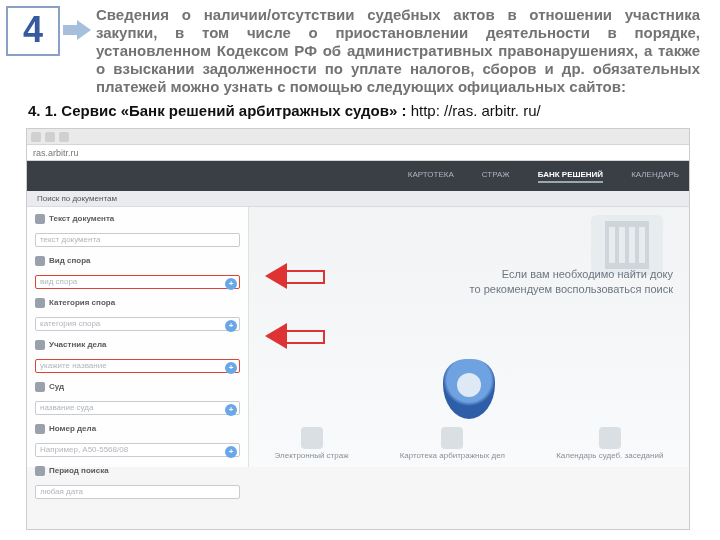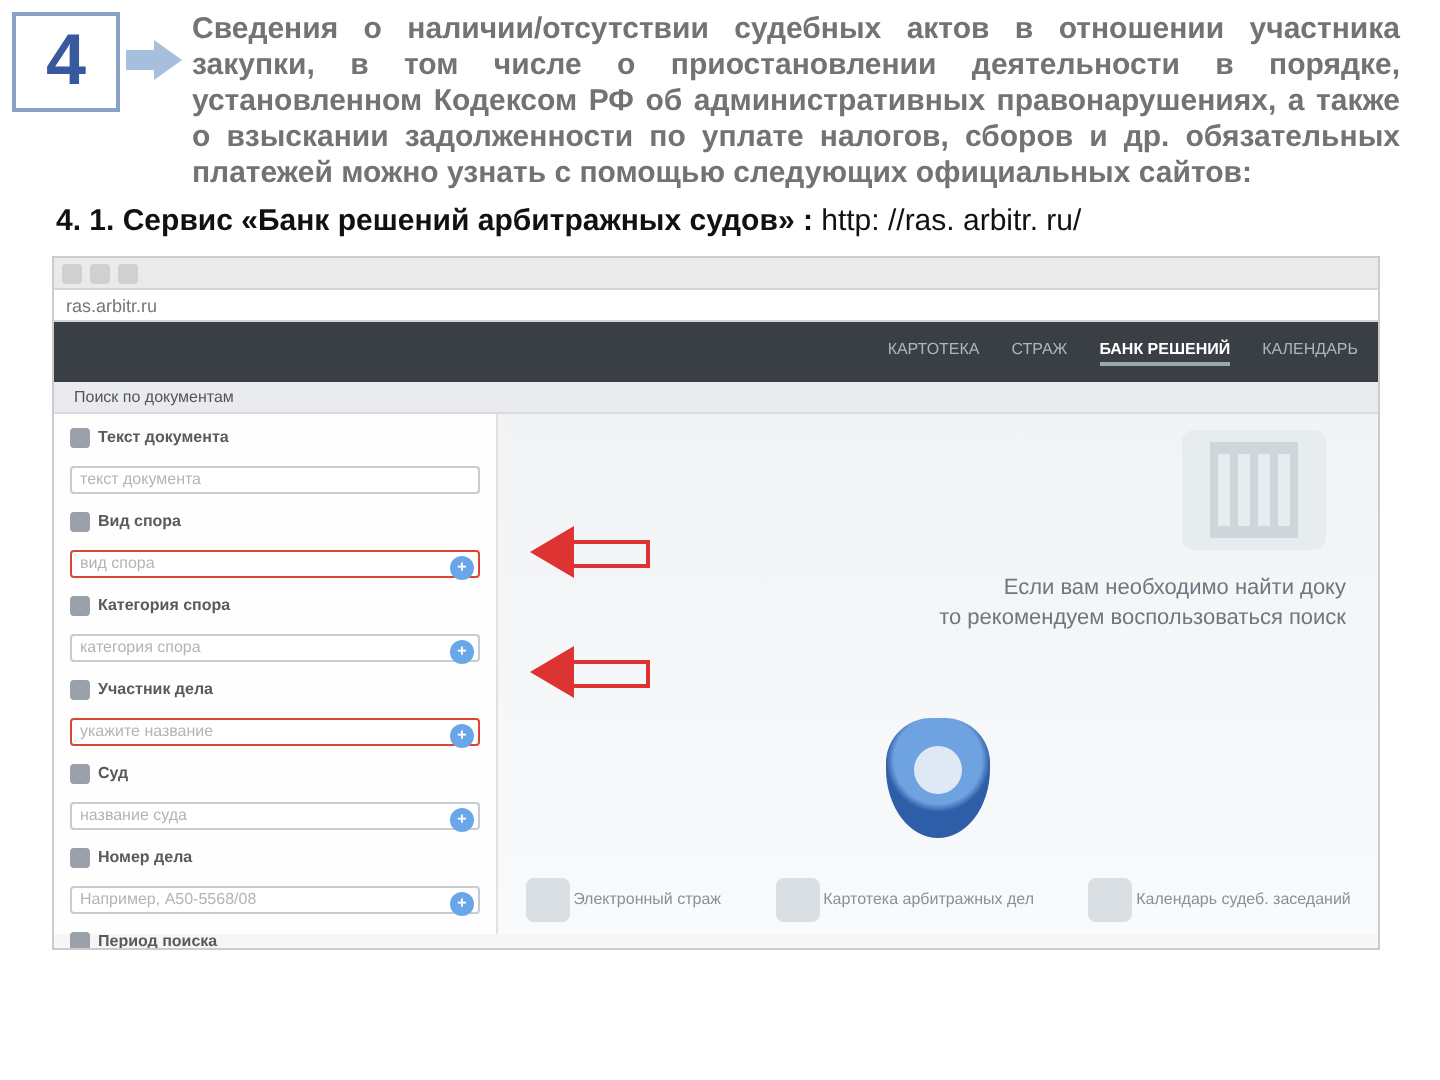--- a/index.html
+++ b/index.html
@@ -6,45 +6,45 @@
   body{width:720px;height:540px;font-family:Arial,Helvetica,sans-serif;background:#fff;position:relative;overflow:hidden}
   .hdr{display:flex;align-items:flex-start;padding:6px 20px 2px 6px}
   .num-box{border:2px solid #8aa1c7;color:#365a9d;font:700 36px/44px Arial;width:54px;height:50px;text-align:center;flex:0 0 54px}
   .arrow-col{flex:0 0 36px;display:flex;align-items:center;justify-content:center;padding-top:14px}
   .arrow-big{width:30px;height:20px;position:relative}
   .arrow-big:before{content:"";position:absolute;left:0;top:5px;width:14px;height:10px;background:#a5bfdc}
   .arrow-big:after{content:"";position:absolute;left:14px;top:0;border-top:10px solid transparent;border-bottom:10px solid transparent;border-left:14px solid #a5bfdc}
   .para{font:700 15px/18px Arial;color:#737373;text-align:justify;flex:1}
   .sub{padding:4px 37px 8px 28px;font:400 15px/18px Arial;color:#111}
   .sub .b{font-weight:700}
-  .shot{margin:0 26px;position:relative;width:664px;height:347px;border:1px solid #ccc;background:#f6f6f6;overflow:hidden}
+  .shot{margin:0 26px;position:relative;width:664px;height:402px;border:1px solid #ccc;background:#f6f6f6;overflow:hidden}
   
   .bc-top{height:16px;background:#eaeaea;border-bottom:1px solid #d5d5d5;display:flex;align-items:center;gap:4px;padding:0 4px}
   .bc-dot{width:10px;height:10px;border-radius:2px;background:#d0d0d0}
   .bc-url{height:16px;background:#fff;border-bottom:1px solid #d5d5d5;font:9px/16px Arial;color:#777;padding:0 6px}
   .site-top{height:30px;background:#3a3f46;color:#cfd4da;display:flex;align-items:center;font:700 9px/12px Arial;padding:0 10px;gap:26px}
   .site-top .brand{color:#fff;letter-spacing:.5px}
-  .site-top .tabs{margin-left:auto;display:flex;gap:16px;font-weight:400;color:#aeb5bd;font-size:8px}
+  .site-top .tabs{margin-left:auto;display:flex;gap:28px;font-weight:400;color:#aeb5bd;font-size:8px}
   .site-top .tabs .act{color:#fff;font-weight:700;border-bottom:2px solid #9aa}
   .site-sub{height:16px;background:#e9ebee;border-bottom:1px solid #d9dbde;font:8px/16px Arial;color:#555;padding:0 10px}
   .split{display:flex;height:260px}
   .left{width:222px;background:#fefefe;border-right:1px solid #e1e1e1;padding:6px 8px;display:flex;flex-direction:column;gap:8px;font:8px/12px Arial;color:#666}
   .grp-lab{display:flex;align-items:center;gap:4px;color:#5a5a5a;font-weight:700}
   .ic{width:10px;height:10px;display:inline-block;border-radius:2px;background:#9aa1aa}
   .inp{height:17px;border:1px solid #c8ccd1;border-radius:2px;background:#fff;color:#b1b5ba;padding:0 4px;display:flex;align-items:center;position:relative}
   .inp.hl{border-color:#d43;background:#fff}
   .inp .x{position:absolute;right:2px;top:2px;width:12px;height:12px;border-radius:50%;background:#6aa7e8;color:#fff;font:700 8px/12px Arial;text-align:center}
   .right{flex:1;background:linear-gradient(#f1f3f5,#f9fafb);position:relative;padding:12px 10px}
   .court-ico{position:absolute;right:26px;top:8px;width:72px;height:60px;border-radius:6px;background:#e7ecef;display:flex;align-items:center;justify-content:center}
   .court-ico:before{content:"";width:44px;height:36px;border-top:6px solid #cfd6db;border-bottom:6px solid #cfd6db;background:repeating-linear-gradient(90deg,#cfd6db 0 4px,transparent 4px 10px)}
-  .promo{position:absolute;right:16px;top:80px;width:260px;text-align:right;font:11px/15px Arial;color:#6e7680}
+  .promo{position:absolute;right:16px;top:60px;width:260px;text-align:right;font:11px/15px Arial;color:#6e7680}
   .shield{position:absolute;left:50%;bottom:48px;transform:translateX(-50%);width:52px;height:60px;background:radial-gradient(circle at 50% 35%,#6fa2e0 0 22px,#2e5ea8 26px);border-radius:26px 26px 30px 30px / 26px 26px 40px 40px}
   .shield:before{content:"";position:absolute;left:14px;top:14px;width:24px;height:24px;border-radius:50%;background:#dfe9f6}
   .links{position:absolute;left:0;right:0;bottom:6px;display:flex;justify-content:space-around;font:8px/10px Arial;color:#8a9097}
-  .links span{display:flex;flex-direction:row;align-items:center;gap:2px}
+  .links span{display:flex;flex-direction:column;align-items:center;gap:2px}
   .links .li{width:22px;height:22px;background:#dadfe3;border-radius:4px}
   
   .ca{position:absolute;width:60px;height:26px}
   .ca:before{content:"";position:absolute;right:0;top:7px;left:22px;height:10px;border:2px solid #d33;border-left:none;background:#fff0}
   .ca:after{content:"";position:absolute;left:0;top:0;border-top:13px solid transparent;border-bottom:13px solid transparent;border-right:22px solid #d33}
   .ca .inner{position:absolute;left:4px;top:5px;border-top:8px solid transparent;border-bottom:8px solid transparent;border-right:14px solid #fff}
   .ca1{left:238px;top:134px}
   .ca2{left:238px;top:194px}
 </style>
 </head>

